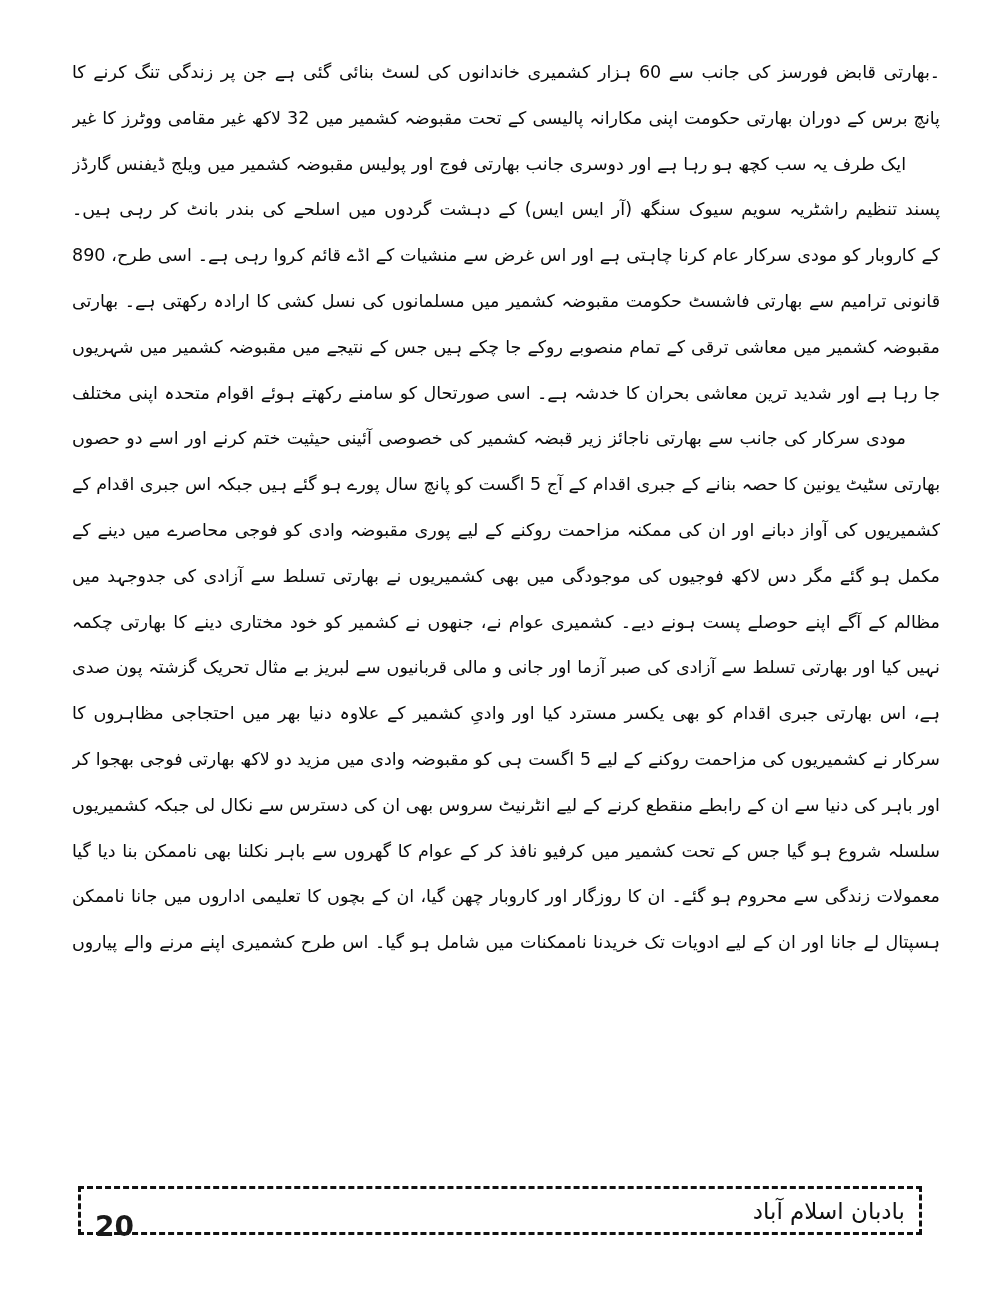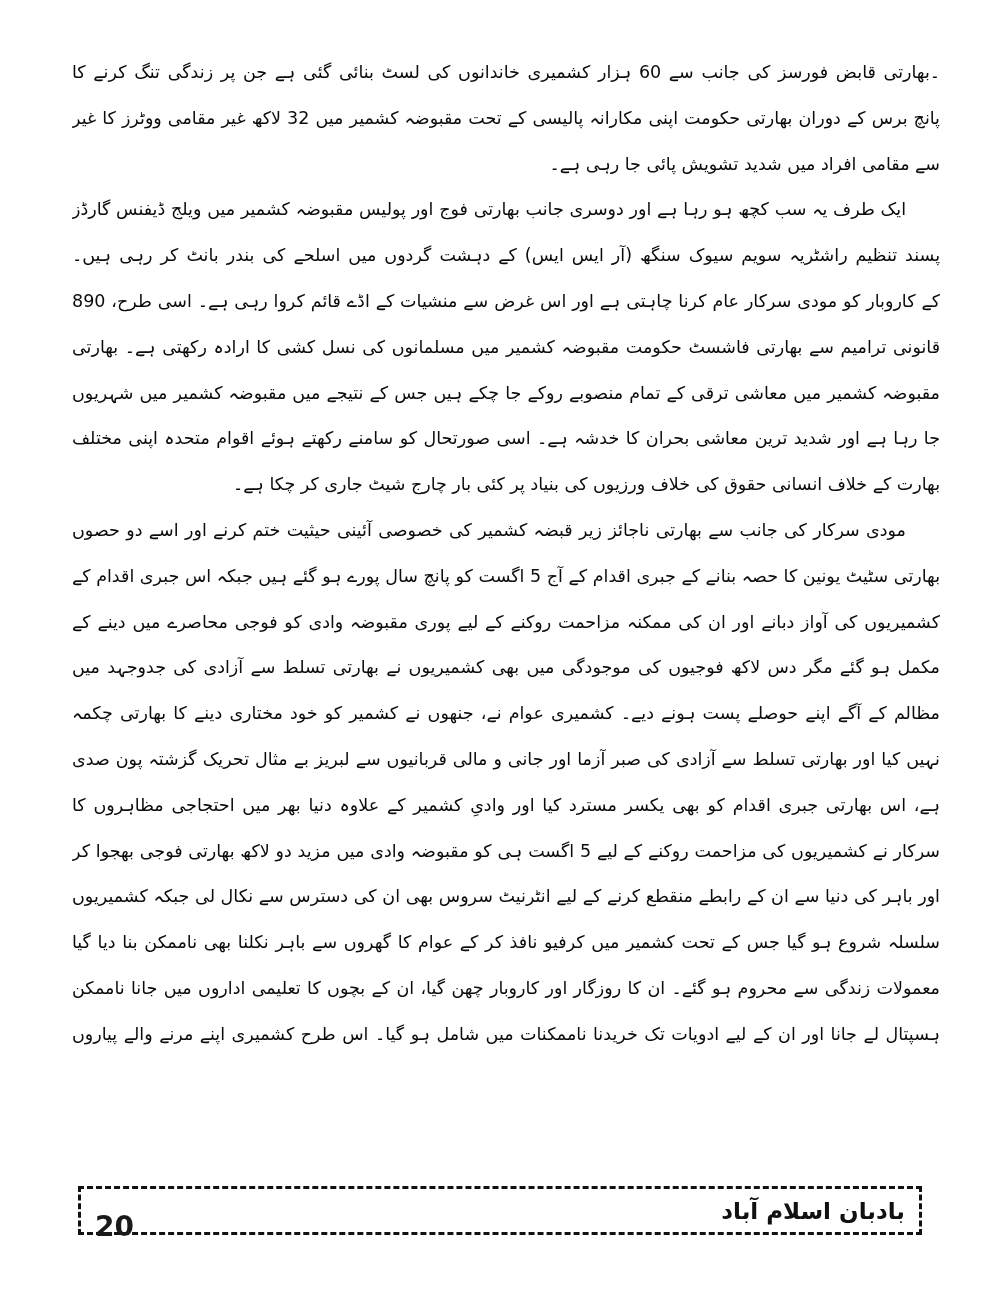--- a/index.html
+++ b/index.html
@@ -52,49 +52,47 @@
     border: 3px dashed #111111;
     display: flex;
     flex-direction: row; 
     justify-content: space-between;
     align-items: center;
     padding: 0 14px;
     background: #ffffff;
   }
   .footer-title {
     font-size: 23px;
-    font-weight: bold;
+    font-weight: normal;
     color: #111111;
     letter-spacing: 0.5px;
   }
   .footer-page-number {
     font-size: 28px;
     font-weight: bold;
     color: #1a1a1a;
     direction: ltr;
     font-family: "DejaVu Sans", sans-serif;
     margin-top: 31px;
   }
 </style>
 </head>
 <body>
 
 <div class="page">
 
   <div class="text-block">
     <div class="line">۔بھارتی قابض فورسز کی جانب سے 60 ہزار کشمیری خاندانوں کی لسٹ بنائی گئی ہے جن پر زندگی تنگ کرنے کا منصوبہ گھناؤنا ہو چکا ہے۔</div>
     <div class="line">پانچ برس کے دوران بھارتی حکومت اپنی مکارانہ پالیسی کے تحت مقبوضہ کشمیر میں 32 لاکھ غیر مقامی ووٹرز کا غیر قانونی اندراج کیا جس</div>
-    <div class="line para-end">سے مقامی افراد میں شدید تشویش پائی جا رہی ہے۔</div>
     <div class="line para-start">ایک طرف یہ سب کچھ ہو رہا ہے اور دوسری جانب بھارتی فوج اور پولیس مقبوضہ کشمیر میں ویلج ڈیفنس گارڈز کے نام پر شدت</div>
     <div class="line">پسند تنظیم راشٹریہ سویم سیوک سنگھ (آر ایس ایس) کے دہشت گردوں میں اسلحے کی بندر بانٹ کر رہی ہیں۔ مقبوضہ کشمیر میں شراب</div>
     <div class="line">کے کاروبار کو مودی سرکار عام کرنا چاہتی ہے اور اس غرض سے منشیات کے اڈے قائم کروا رہی ہے۔ اسی طرح، 890 قوانین میں غیر</div>
     <div class="line">قانونی ترامیم سے بھارتی فاشسٹ حکومت مقبوضہ کشمیر میں مسلمانوں کی نسل کشی کا ارادہ رکھتی ہے۔ بھارتی حکومت کی جانب سے</div>
     <div class="line">مقبوضہ کشمیر میں معاشی ترقی کے تمام منصوبے روکے جا چکے ہیں جس کے نتیجے میں مقبوضہ کشمیر میں شہریوں کو روزگار کا ملنا ناممکن ہوتا</div>
     <div class="line">جا رہا ہے اور شدید ترین معاشی بحران کا خدشہ ہے۔ اسی صورتحال کو سامنے رکھتے ہوئے اقوام متحدہ اپنی مختلف رپورٹس کے ذریعے</div>
-    <div class="line para-end">بھارت کے خلاف انسانی حقوق کی خلاف ورزیوں کی بنیاد پر کئی بار چارج شیٹ جاری کر چکا ہے۔</div>
     <div class="line para-start">مودی سرکار کی جانب سے بھارتی ناجائز زیر قبضہ کشمیر کی خصوصی آئینی حیثیت ختم کرنے اور اسے دو حصوں میں تقسیم کر کے</div>
     <div class="line">بھارتی سٹیٹ یونین کا حصہ بنانے کے جبری اقدام کے آج 5 اگست کو پانچ سال پورے ہو گئے ہیں جبکہ اس جبری اقدام کے خلاف</div>
     <div class="line">کشمیریوں کی آواز دبانے اور ان کی ممکنہ مزاحمت روکنے کے لیے پوری مقبوضہ وادی کو فوجی محاصرے میں دینے کے بھی آج پانچ سال</div>
     <div class="line">مکمل ہو گئے مگر دس لاکھ فوجیوں کی موجودگی میں بھی کشمیریوں نے بھارتی تسلط سے آزادی کی جدوجہد میں کوئی کمی آنے دی نہ بھارتی</div>
     <div class="line">مظالم کے آگے اپنے حوصلے پست ہونے دیے۔ کشمیری عوام نے، جنھوں نے کشمیر کو خود مختاری دینے کا بھارتی چکمہ بھی کبھی قبول</div>
     <div class="line">نہیں کیا اور بھارتی تسلط سے آزادی کی صبر آزما اور جانی و مالی قربانیوں سے لبریز بے مثال تحریک گزشتہ پون صدی سے جاری رکھی ہوئی</div>
     <div class="line">ہے، اس بھارتی جبری اقدام کو بھی یکسر مسترد کیا اور وادیِ کشمیر کے علاوہ دنیا بھر میں احتجاجی مظاہروں کا سلسلہ شروع کر دیا تو مودی</div>
     <div class="line">سرکار نے کشمیریوں کی مزاحمت روکنے کے لیے 5 اگست ہی کو مقبوضہ وادی میں مزید دو لاکھ بھارتی فوجی بھجوا کر اسے عملاً محصور کر لیا</div>
     <div class="line">اور باہر کی دنیا سے ان کے رابطے منقطع کرنے کے لیے انٹرنیٹ سروس بھی ان کی دسترس سے نکال لی جبکہ کشمیریوں پر نئے مظالم کا</div>
     <div class="line">سلسلہ شروع ہو گیا جس کے تحت کشمیر میں کرفیو نافذ کر کے عوام کا گھروں سے باہر نکلنا بھی ناممکن بنا دیا گیا چنانچہ کشمیری عوام اپنے</div>

